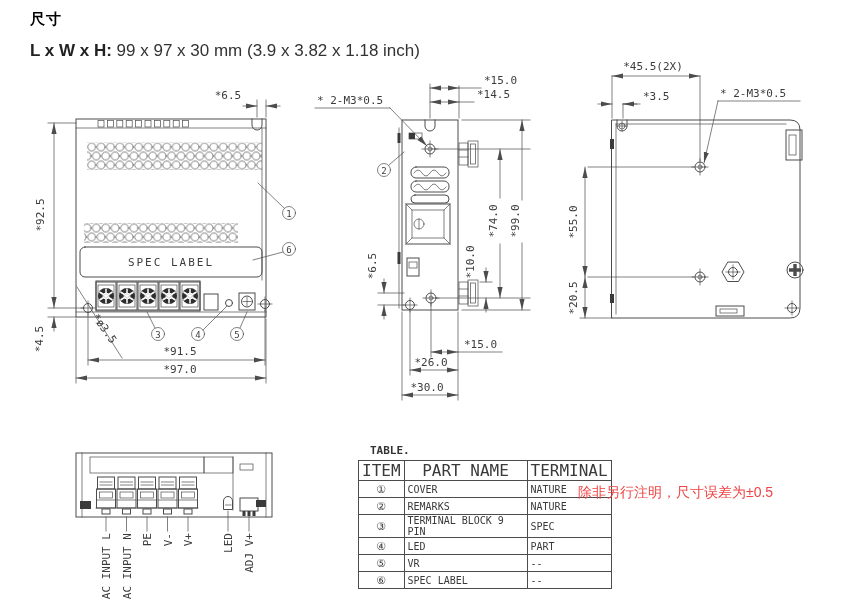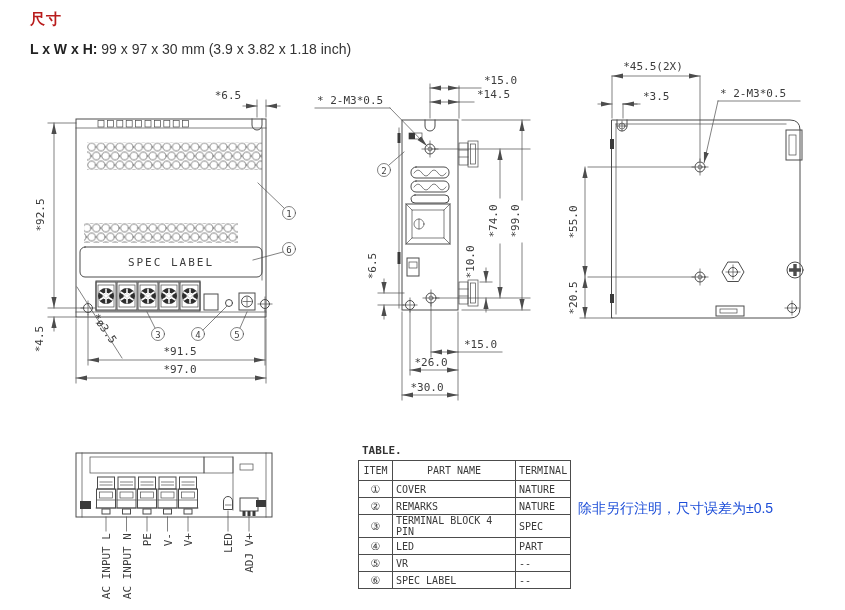--- a/index.html
+++ b/index.html
@@ -1,44 +1,44 @@
 <!DOCTYPE html>
 <html><head>
 <meta charset="utf-8">
 <style>
   html,body{margin:0;padding:0;background:#ffffff;}
   body{width:845px;height:610px;position:relative;overflow:hidden;font-family:"Liberation Sans",sans-serif;}
   .abs{position:absolute;}
   #page-title{left:30px;top:10px;font-size:15px;font-weight:bold;letter-spacing:1px;}
-  #subtitle{left:30px;top:41px;font-size:14px;color:#333;}
+  #subtitle{left:30px;top:41px;font-size:17px;color:#333;}
   #subtitle b{color:#222;}
   svg{position:absolute;left:0;top:0;}
   .ln{fill:none;stroke:#4c4c4c;stroke-width:1;stroke-linecap:square;}
   .thin{stroke-width:0.7;}
   .dk{fill:#3a3a3a;stroke:none;}
   svg text{font-family:"DejaVu Sans Mono",monospace;fill:#3c3c3c;stroke:none;}
   .dt{font-size:11px;}
   .ct{font-size:9px;}
   .spec{font-size:11px;letter-spacing:2px;}
   .mid{text-anchor:middle;}
   
-  #table-caption{left:362px;top:444px;font-family:"DejaVu Sans Mono",monospace;font-size:11px;font-weight:bold;color:#333;}
+  #table-caption{left:370px;top:444px;font-family:"DejaVu Sans Mono",monospace;font-size:11px;font-weight:bold;color:#333;}
   #parts-table{left:358px;top:460px;}
   #parts-table table{border-collapse:collapse;font-family:"DejaVu Sans Mono",monospace;font-size:10px;color:#3a3a3a;}
   #parts-table th,#parts-table td{border:1px solid #4c4c4c;padding:0 3px;height:16px;}
-  #parts-table th{height:19px;font-weight:normal;font-size:10px;text-align:center;}
+  #parts-table th{height:19px;font-weight:normal;font-size:16px;text-align:center;}
   #parts-table td.item{width:27px;text-align:center;font-size:11px;}
   #parts-table td.part{width:116px;text-align:left;}
   #parts-table td.rem{width:45px;text-align:left;}
-  #tolerance-note{left:578px;top:500px;font-size:14px;color:#1d4ed8;}
+  #tolerance-note{left:578px;top:484px;font-size:14px;color:#ef4444;}
 </style>
 </head>
 <body>
 
-<div class="abs" id="page-title" style="color:#b91c1c">尺寸</div>
+<div class="abs" id="page-title" style="color:#000000">尺寸</div>
 <div class="abs" id="subtitle"><b>L x W x H:</b><span> 99 x 97 x 30 mm (3.9 x 3.82 x 1.18 inch)</span></div>
 
 <svg width="845" height="610" viewBox="0 0 845 610">
   <defs>
     <marker id="arr" markerWidth="12" markerHeight="7" refX="11" refY="3.5" orient="auto-start-reverse" markerUnits="userSpaceOnUse">
       <path d="M0,0.9 L11,3.5 L0,6.1 Z" fill="#4c4c4c"></path>
     </marker>
     <pattern id="vent" width="9.4" height="18" patternUnits="userSpaceOnUse" x="87" y="142.5">
       <circle cx="4.7" cy="4.5" r="4.0" class="ln thin"></circle>
       <circle cx="0" cy="13.5" r="4.0" class="ln thin"></circle>
@@ -330,21 +330,21 @@
         <td class="part">COVER</td>
         <td class="rem">NATURE</td>
       </tr>
       <tr>
         <td class="item">②</td>
         <td class="part">REMARKS</td>
         <td class="rem">NATURE</td>
       </tr>
       <tr>
         <td class="item">③</td>
-        <td class="part">TERMINAL BLOCK 4 PIN</td>
+        <td class="part">TERMINAL BLOCK 9 PIN</td>
         <td class="rem">SPEC</td>
       </tr>
       <tr>
         <td class="item">④</td>
         <td class="part">LED</td>
         <td class="rem">PART</td>
       </tr>
       <tr>
         <td class="item">⑤</td>
         <td class="part">VR</td>

